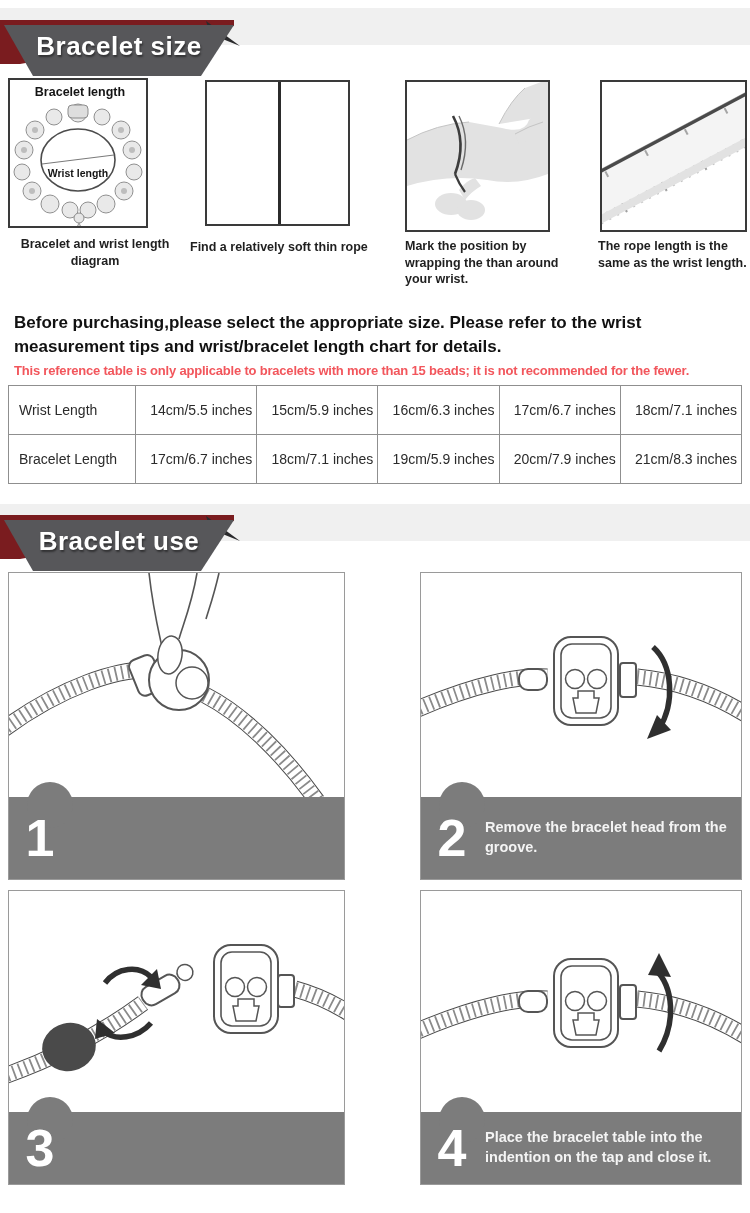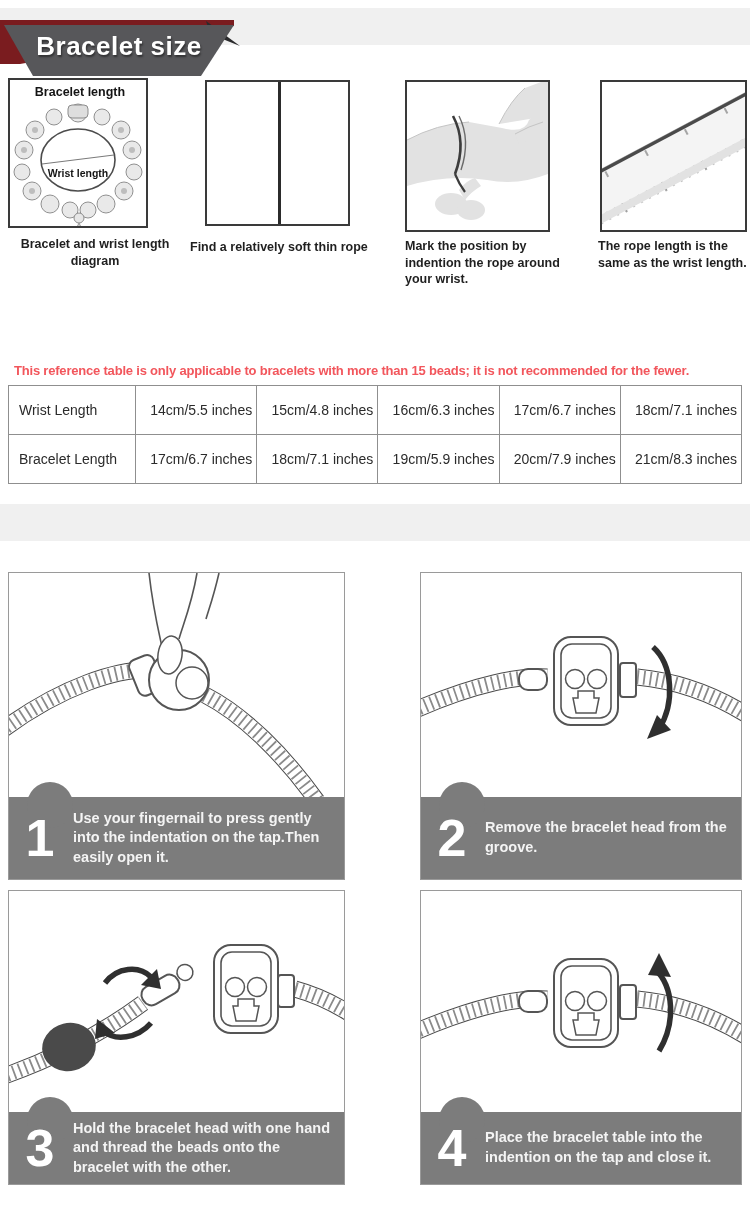--- a/index.html
+++ b/index.html
@@ -135,21 +135,21 @@
       <g fill="none" stroke="#c4c4c4" stroke-width="1">
         <path d="M92,42 Q104,18 118,6"></path>
         <path d="M0,58 Q30,42 62,40"></path>
         <path d="M108,52 Q122,44 136,40"></path>
       </g>
       <path d="M46,34 Q60,60 48,92" fill="none" stroke="#3c3c3c" stroke-width="2.6"></path>
       <path d="M52,34 Q64,58 54,88" fill="none" stroke="#6b6b6b" stroke-width="1.4"></path>
       <path d="M48,92 Q52,102 58,110" fill="none" stroke="#3c3c3c" stroke-width="2.2"></path>
     </svg>
   </div>
-  <div class="mcap" style="left:405px;top:238px;width:160px">Mark the position by indention the rope around your wrist.</div>
+  <div class="mcap" style="left:405px;top:238px;width:160px">Mark the position by wrapping the than around your wrist.</div>
 
   <div class="mbox" style="left:600px;top:80px;width:147px;height:152px">
     <svg width="143" height="148" viewBox="0 0 143 148">
       <defs>
         <pattern id="tks" width="9" height="46" patternUnits="userSpaceOnUse">
           <line x1="4" y1="0" x2="4" y2="9" stroke="#8a8a8a" stroke-width="1"></line>
         </pattern>
         <pattern id="tkl" width="45" height="46" patternUnits="userSpaceOnUse">
           <line x1="4" y1="0" x2="4" y2="16" stroke="#6f6f6f" stroke-width="1.2"></line>
         </pattern>
@@ -158,44 +158,53 @@
         <rect x="-40" y="52" width="230" height="46" fill="#f4f4f4" stroke="#b5b5b5"></rect>
         <rect x="-40" y="52" width="230" height="3.2" fill="#4a4a4a"></rect>
         <rect x="-40" y="56" width="230" height="46" fill="url(#tks)"></rect>
         <rect x="-40" y="56" width="230" height="46" fill="url(#tkl)"></rect>
         <rect x="-40" y="92" width="230" height="8" fill="#e2e2e2"></rect>
       </g>
     </svg>
   </div>
   <div class="mcap" style="left:598px;top:238px;width:150px">The rope length is the same as the wrist length.</div>
 
+  <p class="intro">Before purchasing,please select the appropriate size. Please refer to the wrist measurement tips and wrist/bracelet length chart for details.</p>
   <p class="warning">This reference table is only applicable to bracelets with more than 15 beads; it is not recommended for the fewer.</p>
 
   <table class="size">
     <tbody>
         <tr>
       <td class="rowlabel">Wrist Length</td>
       <td>14cm/5.5 inches</td>
-      <td>15cm/4.8 inches</td>
+      <td>15cm/5.9 inches</td>
       <td>16cm/6.3 inches</td>
       <td>17cm/6.7 inches</td>
       <td>18cm/7.1 inches</td>
     </tr>
     <tr>
       <td class="rowlabel">Bracelet Length</td>
       <td>17cm/6.7 inches</td>
       <td>18cm/7.1 inches</td>
       <td>19cm/5.9 inches</td>
       <td>20cm/7.9 inches</td>
       <td>21cm/8.3 inches</td>
     </tr>
   </tbody>
     </table>
 
   <div class="band" style="top:504px"></div>
+  <div class="ribbon" style="top:495px">
+    <svg width="250" height="57" viewBox="0 0 250 57">
+      <polygon points="0,0 234,0 234,6 20,44 0,44" fill="#7a1c1f"></polygon>
+      <polygon points="206,1 240,26 210,14" fill="#2a2a2c"></polygon>
+      <polygon points="4,5 234,5 201,56 33,56" fill="#57575a"></polygon>
+    </svg>
+    <div class="label">Bracelet use</div>
+  </div>
 
   <div class="panel" style="left:8px;top:572px;width:337px;height:308px">
     <svg class="illus" width="335" height="224" viewBox="0 0 335 224">
       <path class="rp1" d="M-8,158 C50,115 112,92 150,98"></path>
       <path class="rp2" d="M-8,158 C50,115 112,92 150,98"></path>
       <path class="rp3" d="M-8,158 C50,115 112,92 150,98"></path>
       <path class="rp1" d="M196,122 C235,142 275,182 308,228"></path>
       <path class="rp2" d="M196,122 C235,142 275,182 308,228"></path>
       <path class="rp3" d="M196,122 C235,142 275,182 308,228"></path>
       <g transform="translate(138,102) rotate(-22)">
@@ -206,21 +215,20 @@
       <g class="ln">
         <path d="M140,0 C144,36 150,60 153,74"></path>
         <path d="M188,0 C183,30 174,52 170,66"></path>
         <path d="M210,0 C205,22 200,36 197,46"></path>
       </g>
       <ellipse cx="161" cy="82" rx="12" ry="19" transform="rotate(8 161 82)" class="wh2"></ellipse>
     </svg>
     <div class="capbar" style="height:82px">
       <div class="bump"></div>
       <div class="num">1</div>
-      <div class="cap">Use your fingernail to press gently into the indentation on the tap.Then easily open it.</div>
     </div>
   </div>
 
   <div class="panel" style="left:420px;top:572px;width:322px;height:308px">
     <svg class="illus" width="320" height="224" viewBox="0 0 320 224">
       <path class="rp1" d="M-8,138 C55,110 102,102 126,104"></path>
       <path class="rp2" d="M-8,138 C55,110 102,102 126,104"></path>
       <path class="rp3" d="M-8,138 C55,110 102,102 126,104"></path>
       <path class="rp1" d="M216,104 C258,108 294,122 326,142"></path>
       <path class="rp2" d="M216,104 C258,108 294,122 326,142"></path>
@@ -254,21 +262,20 @@
       <polygon class="ah" points="86,148 88,128 106,142"></polygon>
       <path class="rp1" d="M286,98 C308,104 324,112 340,122"></path>
       <path class="rp2" d="M286,98 C308,104 324,112 340,122"></path>
       <path class="rp3" d="M286,98 C308,104 324,112 340,122"></path>
       <rect x="269" y="84" width="16" height="32" rx="3" class="wh"></rect>
       <use href="#claspHead" transform="translate(205,54)"></use>
     </svg>
     <div class="capbar" style="height:72px">
       <div class="bump"></div>
       <div class="num">3</div>
-      <div class="cap">Hold the bracelet head with one hand and thread the beads onto the bracelet with the other.</div>
     </div>
   </div>
 
   <div class="panel" style="left:420px;top:890px;width:322px;height:295px">
     <svg class="illus" width="320" height="220" viewBox="0 0 320 220">
       <path class="rp1" d="M-8,142 C55,114 102,106 126,108"></path>
       <path class="rp2" d="M-8,142 C55,114 102,106 126,108"></path>
       <path class="rp3" d="M-8,142 C55,114 102,106 126,108"></path>
       <path class="rp1" d="M216,108 C258,112 294,126 326,146"></path>
       <path class="rp2" d="M216,108 C258,112 294,126 326,146"></path>

